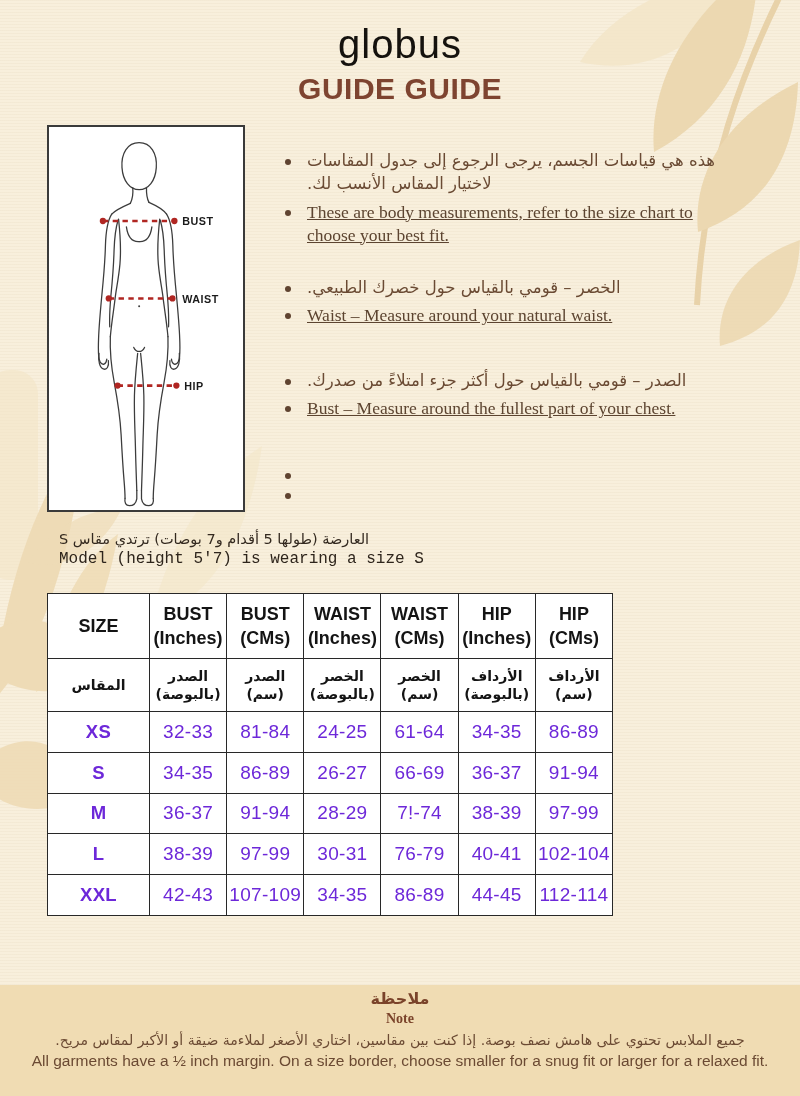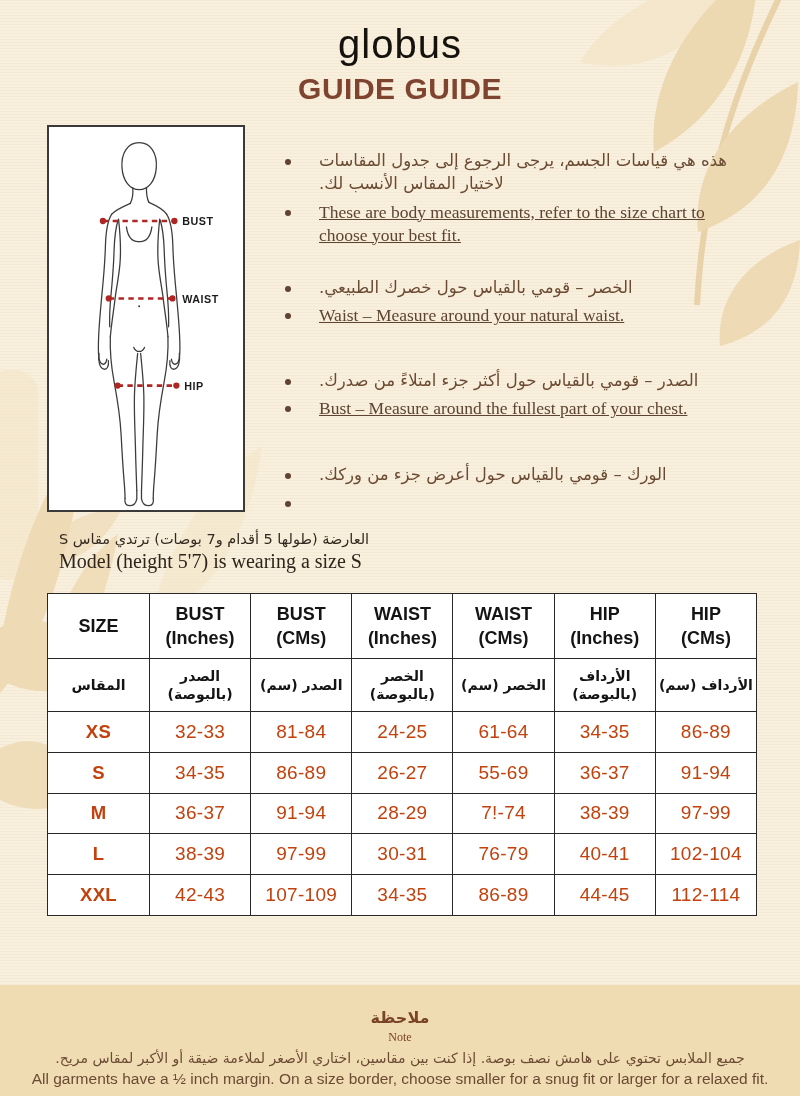--- a/index.html
+++ b/index.html
@@ -38,21 +38,21 @@
     background: #ffffff; border: 2px solid #3a3a3a;
   }
   .figure-box svg { display: block; width: 100%; height: 100%; }
 
   .bullets {
     position: absolute; left: 285px; top: 150px; width: 442px;
   }
   .bullet-group { margin-bottom: 30px; }
   .bullet-group.g2 { margin-bottom: 44px; }
   .bullet-group.g3 { margin-bottom: 42px; }
-  .bullet-item { display: flex; gap: 28px; margin-bottom: 5px; }
+  .bullet-item { display: flex; gap: 16px; margin-bottom: 5px; }
   .bullet-dot {
     flex: 0 0 auto; width: 6px; height: 6px; border-radius: 50%;
     background: #5f4330; margin-top: 9px;
   }
   .bullet-text-ar {
     direction: rtl; text-align: left;
     font-family: "DejaVu Sans", sans-serif;
     font-size: 16.5px; line-height: 1.38; color: #6a4a33;
   }
   .bullet-text-en {
@@ -60,26 +60,26 @@
     font-size: 17.5px; line-height: 1.32; color: #5c4430; text-decoration: underline;
   }
 
   .model-note { position: absolute; left: 59px; top: 531px; }
   .model-note-ar {
     direction: rtl; text-align: left;
     font-family: "DejaVu Sans", sans-serif;
     font-size: 14.5px; color: #33291f; margin-bottom: 3px;
   }
   .model-note-en {
-    font-family: Liberation Serif, serif;
-    font-size: 20px; color: #2e251c;
+    font-family: Liberation Mono, monospace;
+    font-size: 16px; color: #2e251c;
   }
 
   table.size-table {
-    position: absolute; left: 47px; top: 593px; width: 710px;
+    position: absolute; left: 47px; top: 593px; width: 566px;
     border-collapse: collapse; table-layout: fixed;
     background: #ffffff;
   }
   table.size-table col.c-size { width: 102px; }
   table.size-table th, table.size-table td {
     border: 1.6px solid #282828; text-align: center; vertical-align: middle;
     background: #ffffff; padding: 0;
   }
   tr.hdr-en { height: 65px; }
   tr.hdr-en th {
@@ -87,35 +87,35 @@
   }
   tr.hdr-en th .l2:empty, tr.hdr-ar th .l2:empty { display: none; }
   tr.hdr-en th span, tr.hdr-ar th span { display: block; }
   tr.hdr-ar { height: 53px; }
   tr.hdr-ar th {
     direction: rtl;
     font-family: "DejaVu Sans", sans-serif;
     font-size: 14px; font-weight: bold; color: #141414; line-height: 1.3;
   }
   tbody.size-body tr { height: 40.8px; }
-  tbody.size-body td { font-size: 19px; color: #c2410c; letter-spacing: 0.3px; }
+  tbody.size-body td { font-size: 19px; color: #6d28d9; letter-spacing: 0.3px; }
   tbody.size-body td.size-cell { font-weight: bold; font-size: 18.5px; }
 
   .footer-note {
     position: absolute; left: 0; top: 985px; width: 800px; height: 111px;
-    background: #f0dcb3; text-align: center; padding-top: 23px;
+    background: #f0dcb3; text-align: center; padding-top: 4px;
   }
   .note-title-ar {
     direction: rtl;
     font-family: "DejaVu Sans", sans-serif;
     font-size: 16px; font-weight: bold; color: #7a432a; margin-bottom: 3px;
   }
   .note-title-en {
     font-family: "Liberation Serif", serif;
-    font-size: 12px; font-weight: normal; color: #7a432a; margin-bottom: 5px;
+    font-size: 14px; font-weight: bold; color: #7a432a; margin-bottom: 5px;
   }
   .note-body-ar {
     direction: rtl;
     font-family: "DejaVu Sans", sans-serif;
     font-size: 14px; color: #6b4a33; margin-bottom: 4px; white-space: nowrap;
   }
   .note-body-en {
     font-family: "Liberation Sans", sans-serif;
     font-size: 15.5px; color: #6b4a33; white-space: nowrap;
   }
@@ -226,21 +226,20 @@
           <span class="bullet-text-ar">الصدر – قومي بالقياس حول أكثر جزء امتلاءً من صدرك.</span>
         </div>
         <div class="bullet-item">
           <span class="bullet-dot"></span>
           <span class="bullet-text-en">Bust – Measure around the fullest part of your chest.</span>
         </div>
       </div>
       <div class="bullet-group g4">
         <div class="bullet-item">
           <span class="bullet-dot"></span>
-          <span class="bullet-text-ar">الورك – قومي بالقياس حول أعرض جزء من وركك.</span>
         </div>
         <div class="bullet-item">
           <span class="bullet-dot"></span>
         </div>
       </div>
     </div>
 
     <div class="model-note">
       <div class="model-note-ar">العارضة (طولها 5 أقدام و7 بوصات) ترتدي مقاس S</div>
       <div class="model-note-en">Model (height 5'7) is wearing a size S</div>
@@ -321,21 +320,21 @@
             <td>24-25</td>
             <td>61-64</td>
             <td>34-35</td>
             <td>86-89</td>
           </tr>
           <tr>
             <td class="size-cell">S</td>
             <td>34-35</td>
             <td>86-89</td>
             <td>26-27</td>
-            <td>55-69</td>
+            <td>66-69</td>
             <td>36-37</td>
             <td>91-94</td>
           </tr>
           <tr>
             <td class="size-cell">M</td>
             <td>36-37</td>
             <td>91-94</td>
             <td>28-29</td>
             <td>7!-74</td>
             <td>38-39</td>

